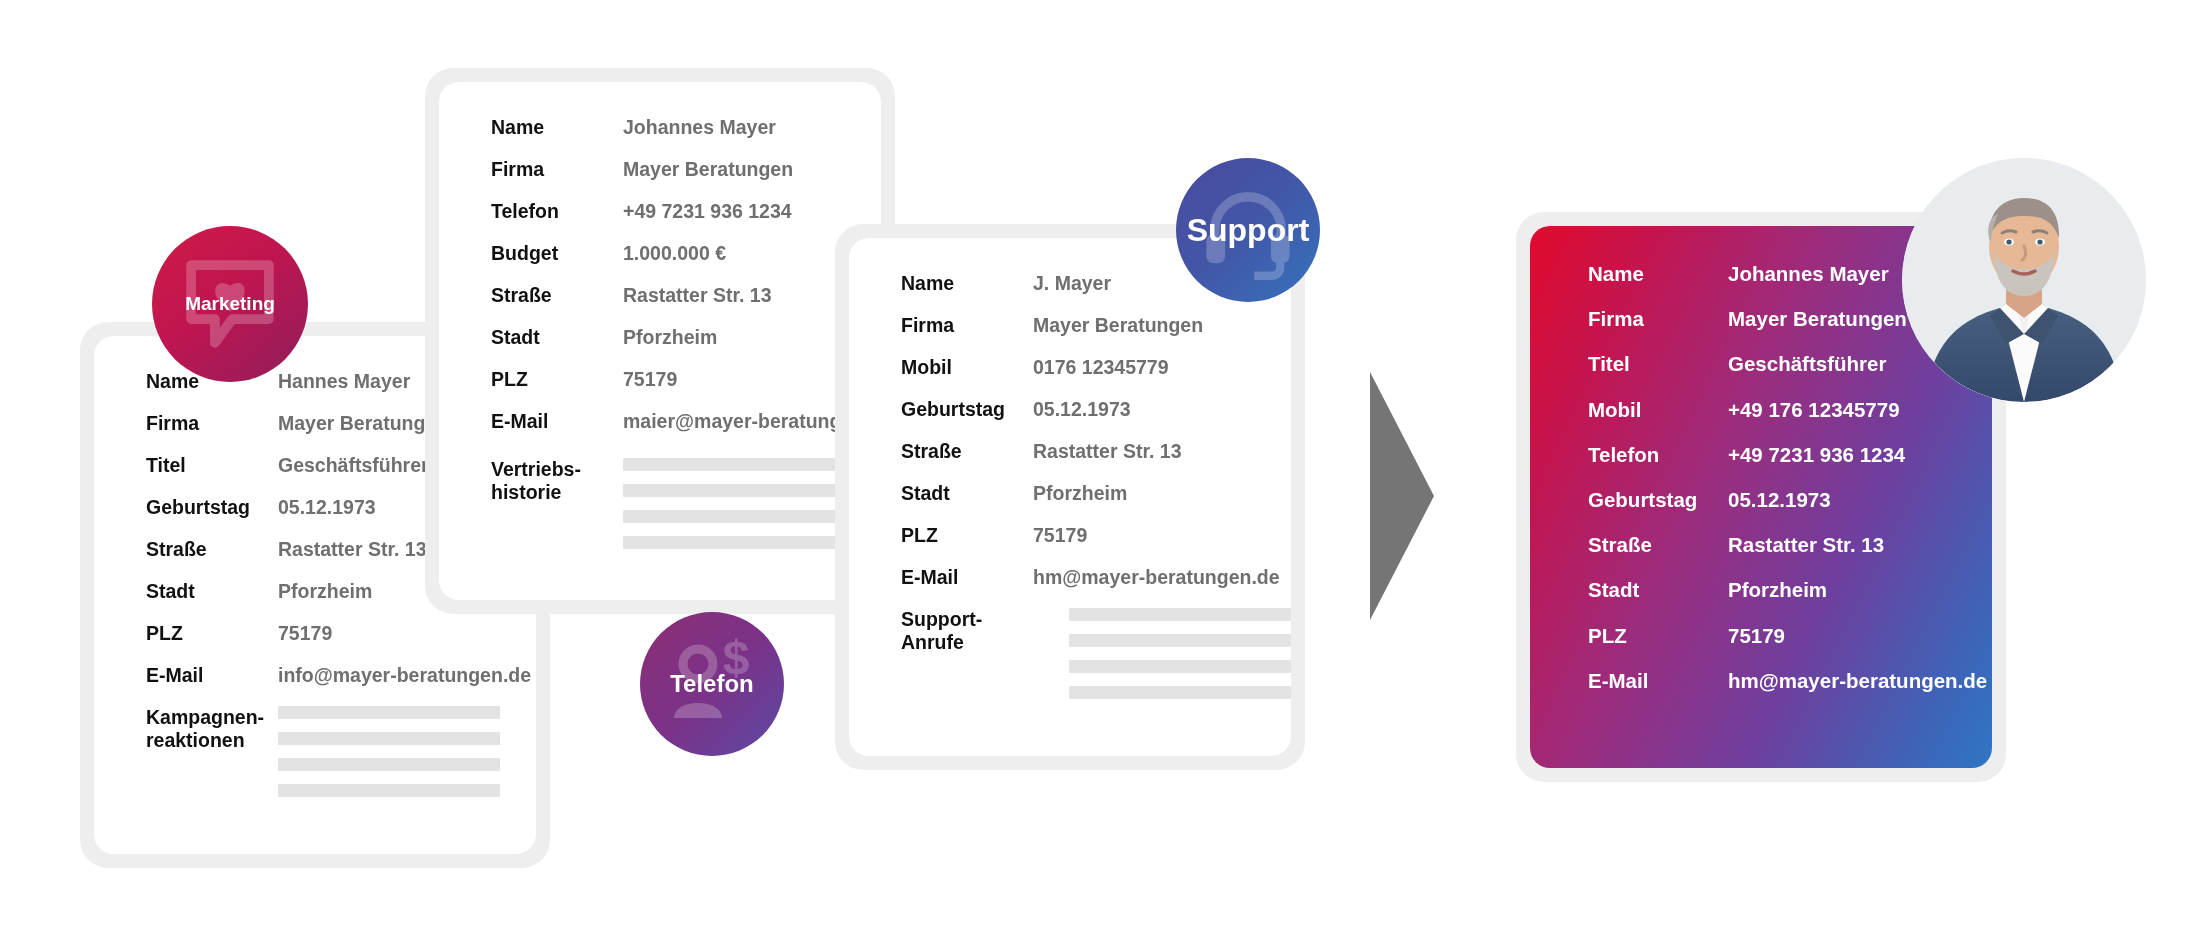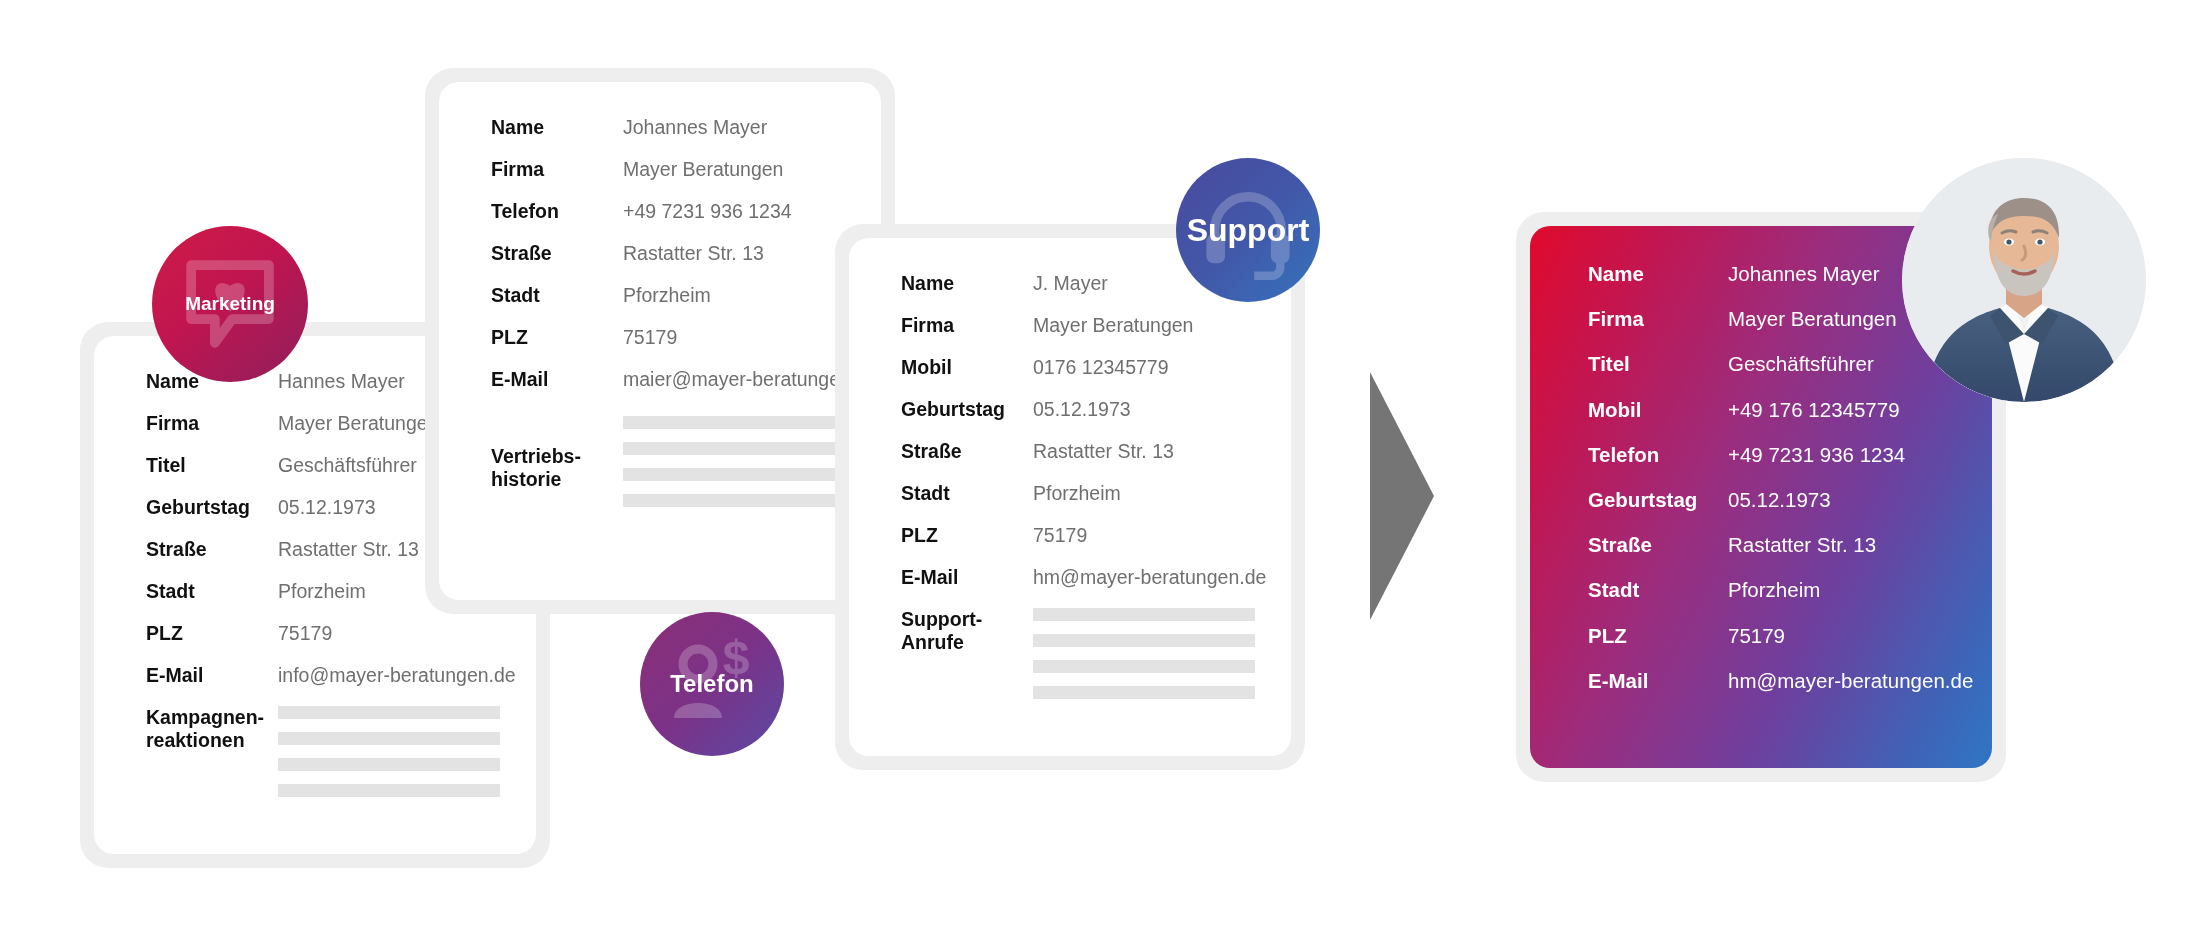--- a/index.html
+++ b/index.html
@@ -37,20 +37,21 @@
   .lbl{
     font-weight:bold;
     color:#111111;
     white-space:pre-line;
     flex:0 0 auto;
   }
   .val{
     color:#6f6f6f;
     white-space:nowrap;
     flex:0 0 auto;
+    font-weight:bold;
   }
   .bars{display:flex;flex-direction:column;flex:0 0 auto;}
   .bar{background:#e3e3e3;border-radius:1px;}
 
   
   #card1{left:80px;top:322px;width:470px;height:546px;}
   #card1 .rows{padding-left:52px;padding-top:34px;}
   #card1 .row{margin-bottom:19px;font-size:19.5px;}
   #card1 .lbl{width:132px;}
   #card1 .bar{width:222px;height:13px;margin-bottom:13px;}
@@ -187,36 +188,40 @@
           </div>
           <div class="row">
             <span class="lbl">Firma</span>
             <span class="val">Mayer Beratungen</span>
           </div>
           <div class="row">
             <span class="lbl">Telefon</span>
             <span class="val">+49 7231 936 1234</span>
           </div>
           <div class="row">
+            <span class="lbl">Budget</span>
+            <span class="val">1.000.000 €</span>
+          </div>
+          <div class="row">
             <span class="lbl">Straße</span>
             <span class="val">Rastatter Str. 13</span>
           </div>
           <div class="row">
             <span class="lbl">Stadt</span>
             <span class="val">Pforzheim</span>
           </div>
           <div class="row">
             <span class="lbl">PLZ</span>
             <span class="val">75179</span>
           </div>
           <div class="row">
             <span class="lbl">E-Mail</span>
             <span class="val">maier@mayer-beratungen.de</span>
           </div>
-          <div class="row" style="margin-top: 25px; align-items: center;">
+          <div class="row" style="margin-top: 25px;">
             <span class="lbl">Vertriebs-
 historie</span>
             <span class="bars">
               <span class="bar"></span>
               <span class="bar"></span>
               <span class="bar"></span>
               <span class="bar"></span>
             </span>
           </div>
         </div>
@@ -251,21 +256,21 @@
             <span class="val">Pforzheim</span>
           </div>
           <div class="row">
             <span class="lbl">PLZ</span>
             <span class="val">75179</span>
           </div>
           <div class="row">
             <span class="lbl">E-Mail</span>
             <span class="val">hm@mayer-beratungen.de</span>
           </div>
-          <div class="row" style="margin-top: 8px;">
+          <div class="row" style="margin-top: 8px; justify-content: space-between;">
             <span class="lbl">Support-
 Anrufe</span>
             <span class="bars">
               <span class="bar"></span>
               <span class="bar"></span>
               <span class="bar"></span>
               <span class="bar"></span>
             </span>
           </div>
         </div>

